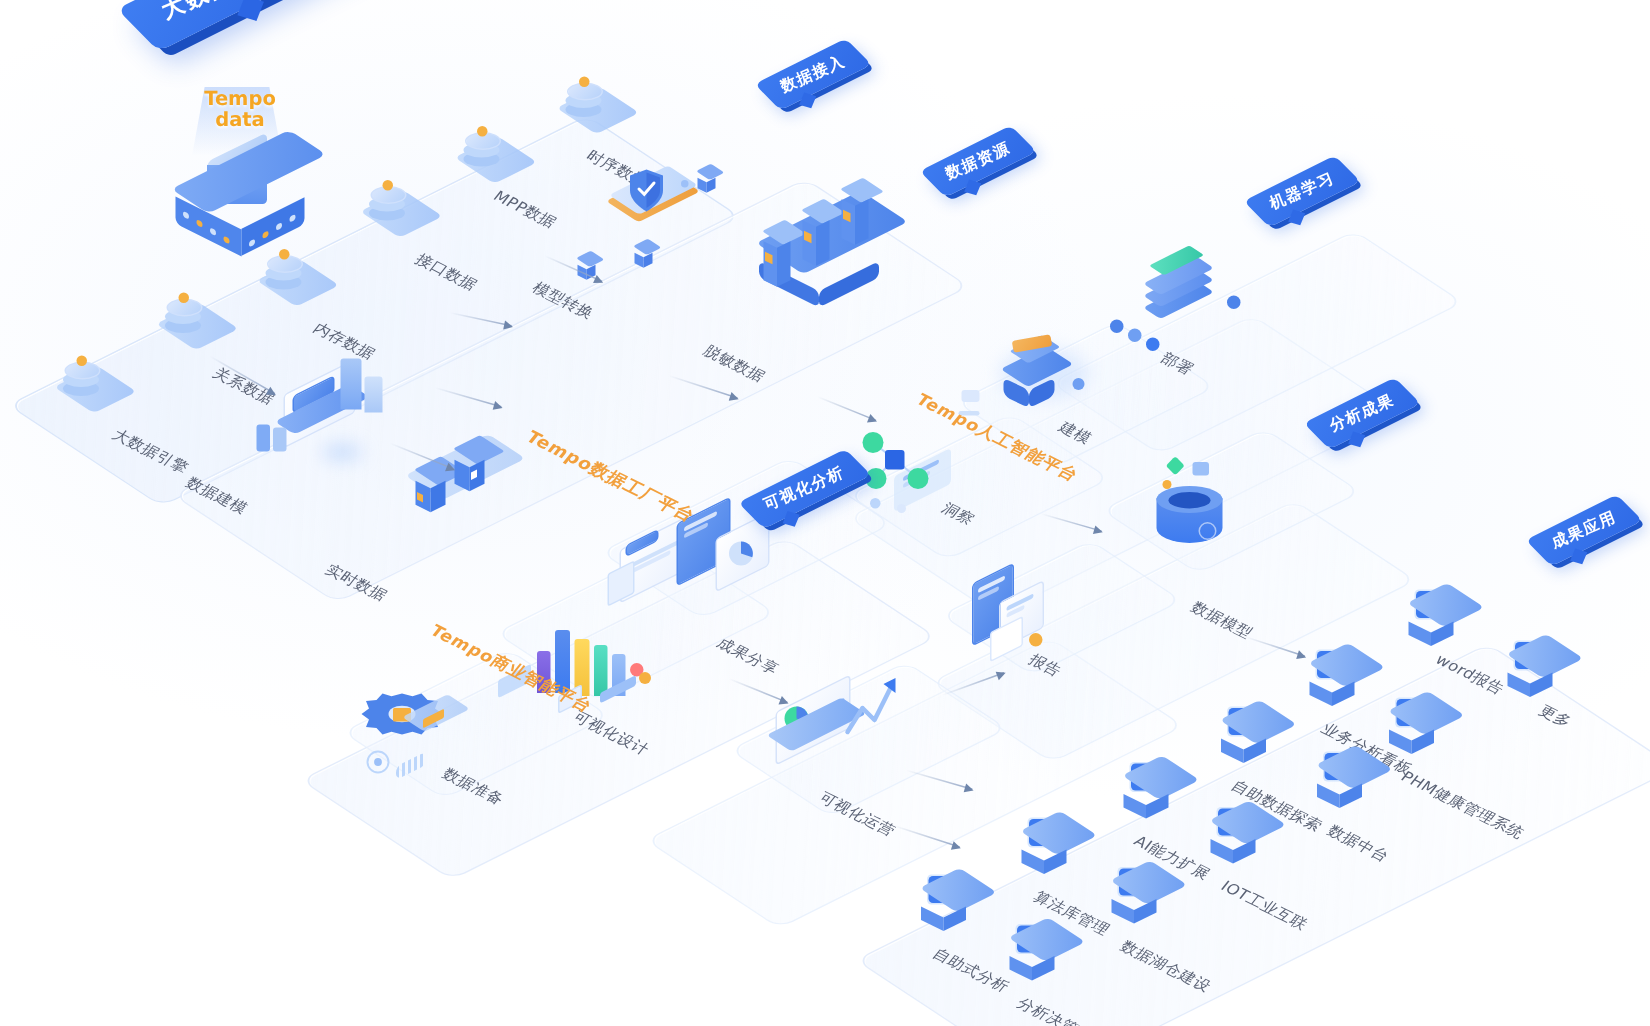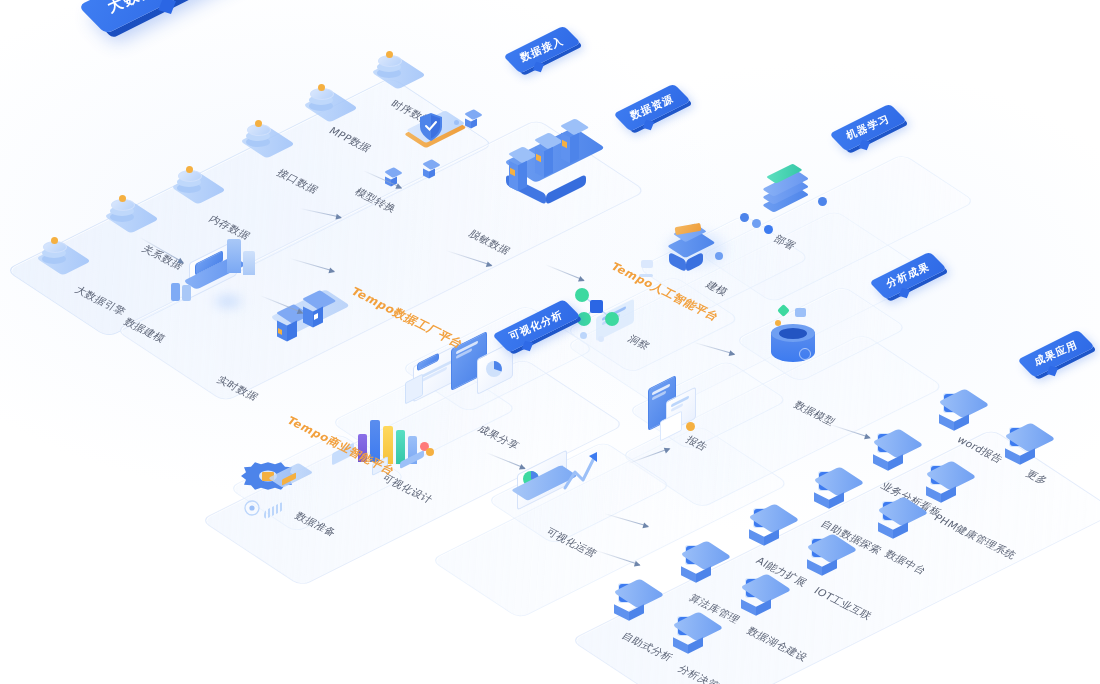--- a/index.html
+++ b/index.html
@@ -149,20 +149,42 @@
   <div class="slab lite" style="left:700px;top:255px;width:225px;height:86px;"></div>
   <div class="slab soft" style="left:200px;top:520px;width:360px;height:120px;"></div>
   <div class="slab lite" style="left:430px;top:560px;width:300px;height:106px;"></div>
   <div class="slab lite" style="left:620px;top:455px;width:270px;height:96px;"></div>
   <div class="slab soft" style="left:570px;top:640px;width:470px;height:150px;"></div>
 
   <div id="title-banner">
     <span>大数据分析平台</span>
   </div>
 
+  <div id="hub">
+    <div class="beam"></div>
+    <div class="tempo-text">
+      <div>Tempo</div>
+      <div>data</div>
+    </div>
+    <div class="cube-top"></div>
+    <div class="cube-body"></div>
+    <div class="base-top"></div>
+    <div class="base-front">
+      <span class="dot" style="left:5px;top:7px;background:#cfe1fb;"></span>
+      <span class="dot" style="left:14px;top:8px;background:#f5b041;"></span>
+      <span class="dot" style="left:23px;top:9px;background:#cfe1fb;"></span>
+      <span class="dot" style="left:32px;top:10px;background:#f5b041;"></span>
+    </div>
+    <div class="base-side">
+      <span class="dot" style="left:5px;top:11px;background:#cfe1fb;"></span>
+      <span class="dot" style="left:14px;top:10px;background:#f5b041;"></span>
+      <span class="dot" style="left:23px;top:9px;background:#cfe1fb;"></span>
+      <span class="dot" style="left:32px;top:8px;background:#cfe1fb;"></span>
+    </div>
+  </div>
 
   <div class="cyl" style="left:36px;top:238px;">
     <div class="c-pad"></div>
       <div class="c-r c-r1"></div>
       <div class="c-r c-r2"></div>
     <div class="c-r c-cap"></div>
       <div class="c-knob"></div>
     </div>
   <div class="lbl" style="left:76px;top:282px;">大数据引擎</div>
 

